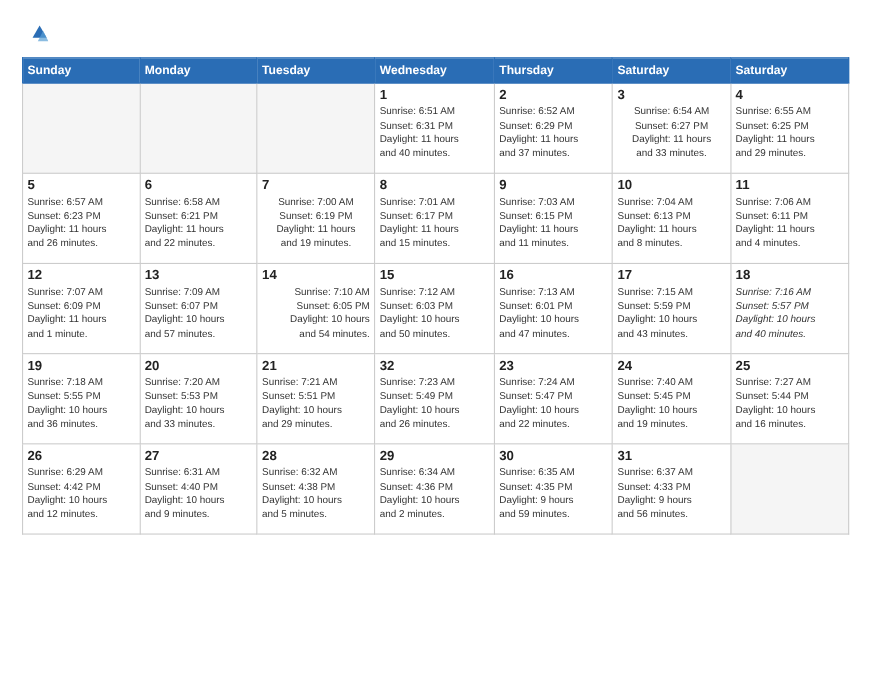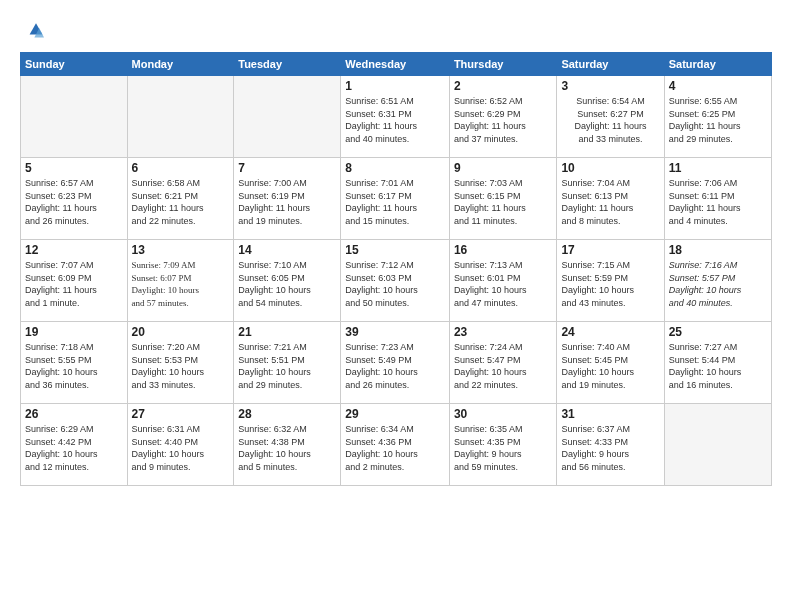--- a/index.html
+++ b/index.html
@@ -163,21 +163,21 @@
           </td>
           <td>
             <div class="day-number">6</div>
             <div class="day-info" style="white-space: pre-line;">Sunrise: 6:58 AM
 Sunset: 6:21 PM
 Daylight: 11 hours
 and 22 minutes.</div>
           </td>
           <td>
             <div class="day-number">7</div>
-            <div class="day-info" style="white-space: pre-line;">Sunrise: 7:00 AM
+            <div class="day-info" style="white-space: pre-line; text-align: center;">Sunrise: 7:00 AM
 Sunset: 6:19 PM
 Daylight: 11 hours
 and 19 minutes.</div>
           </td>
           <td>
             <div class="day-number">8</div>
             <div class="day-info" style="white-space: pre-line;">Sunrise: 7:01 AM
 Sunset: 6:17 PM
 Daylight: 11 hours
 and 15 minutes.</div>
@@ -207,28 +207,28 @@
         <tr>
           <td>
             <div class="day-number">12</div>
             <div class="day-info" style="white-space: pre-line;">Sunrise: 7:07 AM
 Sunset: 6:09 PM
 Daylight: 11 hours
 and 1 minute.</div>
           </td>
           <td>
             <div class="day-number">13</div>
-            <div class="day-info" style="white-space: pre-line; font-family: Liberation Serif, serif;">Sunrise: 7:09 AM
+            <div class="day-info" style="white-space: pre-line;">Sunrise: 7:09 AM
 Sunset: 6:07 PM
 Daylight: 10 hours
 and 57 minutes.</div>
           </td>
           <td>
             <div class="day-number">14</div>
-            <div class="day-info" style="white-space: pre-line;">Sunrise: 7:10 AM
+            <div class="day-info" style="white-space: pre-line; text-align: right;">Sunrise: 7:10 AM
 Sunset: 6:05 PM
 Daylight: 10 hours
 and 54 minutes.</div>
           </td>
           <td>
             <div class="day-number">15</div>
             <div class="day-info" style="white-space: pre-line;">Sunrise: 7:12 AM
 Sunset: 6:03 PM
 Daylight: 10 hours
 and 50 minutes.</div>
@@ -271,21 +271,21 @@
 and 33 minutes.</div>
           </td>
           <td>
             <div class="day-number">21</div>
             <div class="day-info" style="white-space: pre-line;">Sunrise: 7:21 AM
 Sunset: 5:51 PM
 Daylight: 10 hours
 and 29 minutes.</div>
           </td>
           <td>
-            <div class="day-number">39</div>
+            <div class="day-number">32</div>
             <div class="day-info" style="white-space: pre-line;">Sunrise: 7:23 AM
 Sunset: 5:49 PM
 Daylight: 10 hours
 and 26 minutes.</div>
           </td>
           <td>
             <div class="day-number">23</div>
             <div class="day-info" style="white-space: pre-line;">Sunrise: 7:24 AM
 Sunset: 5:47 PM
 Daylight: 10 hours

